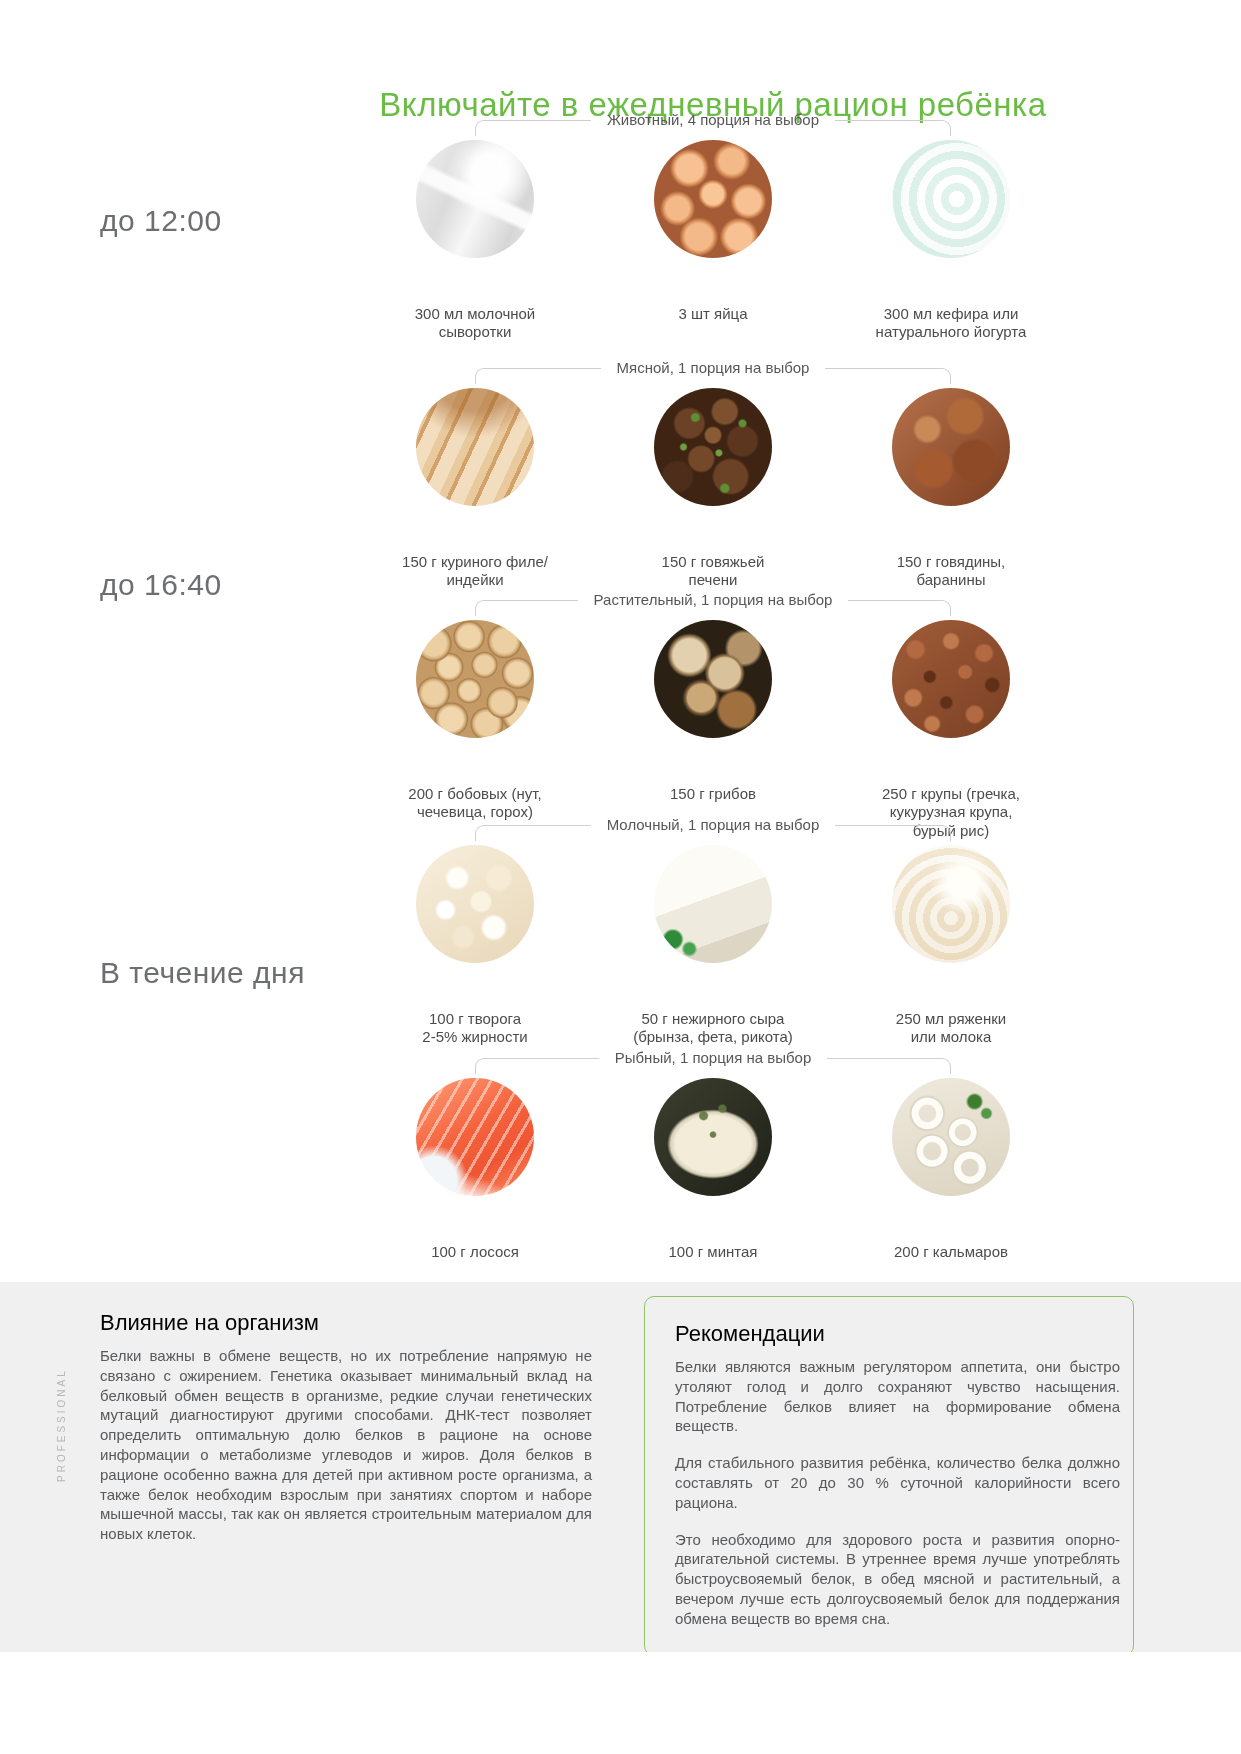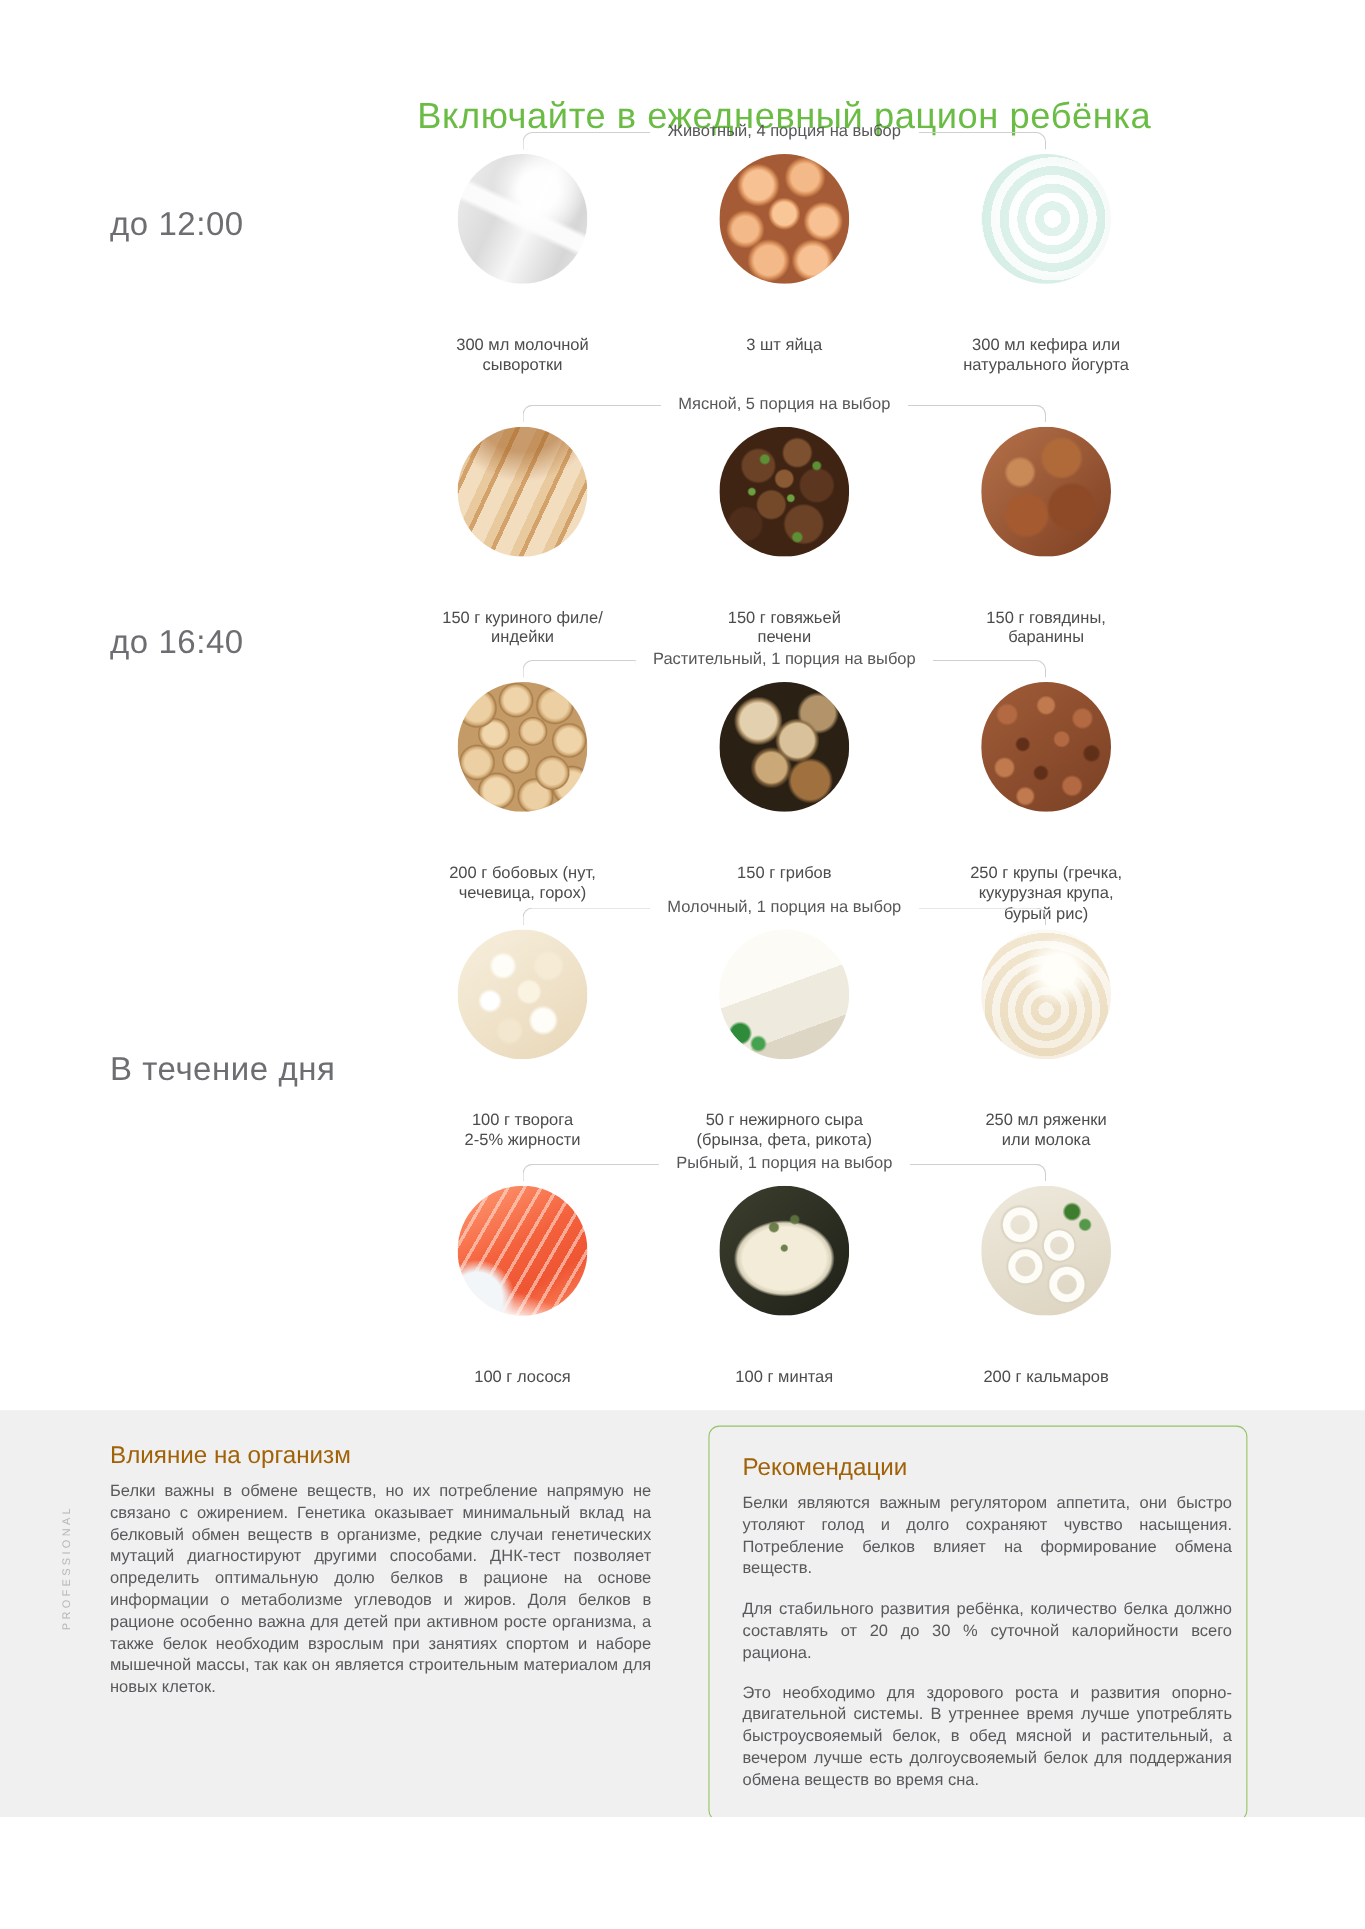--- a/index.html
+++ b/index.html
@@ -5,21 +5,21 @@
   html,body{margin:0;padding:0;background:#fff;}
   .page{position:relative;width:1241px;height:1652px;background:#ffffff;overflow:hidden;
         font-family:"Liberation Sans", sans-serif;margin:0 auto;}
 
   
   .page-title{position:absolute;left:356px;top:64px;width:714px;text-align:center;
               font-size:33px;font-weight:400;color:#6abc45;letter-spacing:.5px;}
 
   
   .time-label{position:absolute;left:100px;font-size:30px;font-weight:400;color:#6d6e71;letter-spacing:.5px;}
-  .t1{top:188px;} .t2{top:568px;} .t3{top:956px;}
+  .t1{top:204px;} .t2{top:568px;} .t3{top:956px;}
 
   
   .food-section{position:absolute;left:356px;width:714px;}
   .s1{top:110px;} .s2{top:358px;} .s3{top:590px;} .s4{top:815px;} .s5{top:1048px;}
 
   .section-head{display:flex;align-items:flex-start;margin:0 119px 8px;height:22px;}
   .section-label{font-size:15px;color:#57575a;line-height:20px;white-space:nowrap;padding:0 2px;}
   .seg{flex:1;height:15px;margin-top:10px;}
   .seg-l{border-top:1px solid #cfcfcf;border-left:1px solid #cfcfcf;border-top-left-radius:9px;margin-right:14px;}
   .seg-r{border-top:1px solid #cfcfcf;border-right:1px solid #cfcfcf;border-top-right-radius:9px;margin-left:14px;}
@@ -138,21 +138,21 @@
     radial-gradient(circle at 60% 46%, rgba(0,0,0,0) 0 8%, #fdfcf7 9% 14%, #d9d2c0 15%, transparent 17%),
     radial-gradient(circle at 34% 62%, rgba(0,0,0,0) 0 8%, #fdfcf7 9% 14%, #d9d2c0 15%, transparent 17%),
     radial-gradient(circle at 66% 76%, rgba(0,0,0,0) 0 7%, #fdfcf7 8% 13%, #d9d2c0 14%, transparent 16%),
     linear-gradient(160deg,#efeade,#dcd3bf);}
 
   
   .bottom-panel{position:absolute;left:0;top:1282px;width:1241px;height:472px;background:#f0f0f1;}
   .side-vertical{position:absolute;left:56px;top:1302px;height:180px;
     writing-mode:vertical-rl;transform:rotate(180deg);font-size:10px;letter-spacing:3px;color:#b6b6b9;}
   .impact{position:absolute;left:100px;top:1310px;width:492px;}
-  .block-heading{font-size:22px;font-weight:400;color:#a16207;margin:0 0 10px 0;}
+  .block-heading{font-size:22px;font-weight:400;color:#000000;margin:0 0 10px 0;}
   .body-text{font-size:15px;line-height:1.32;color:#58595b;text-align:justify;margin:0;}
   .rec-box{position:absolute;left:644px;top:1296px;width:490px;height:360px;box-sizing:border-box;
     border:1.5px solid #93c462;border-radius:10px;padding:24px 13px 0 30px;}
   .rec-box .body-text{margin:0 0 17px 0;}
 
   
   .footer-line{position:absolute;left:100px;top:1682px;width:1034px;height:0;border-top:1.5px solid #c4c4c6;}
   .footer-zigzag{position:absolute;left:82px;top:1666px;}
   .footer-check{position:absolute;left:1122px;top:1674px;}
   .page-number{position:absolute;left:540px;top:1688px;width:160px;text-align:center;
@@ -190,21 +190,21 @@
         <div class="food-photo photo-kefir"></div>
         <figcaption>300 мл кефира или
 натурального йогурта</figcaption>
       </figure>
     </div>
   </section>
 
   <section class="food-section s2">
     <div class="section-head">
       <div class="seg seg-l"></div>
-      <div class="section-label">Мясной, 5 порция на выбор</div>
+      <div class="section-label">Мясной, 1 порция на выбор</div>
       <div class="seg seg-r"></div>
     </div>
     <div class="items">
       <figure class="food-item">
         <div class="food-photo photo-chicken"></div>
         <figcaption>150 г куриного филе/
 индейки</figcaption>
       </figure>
       <figure class="food-item">
         <div class="food-photo photo-liver"></div>

